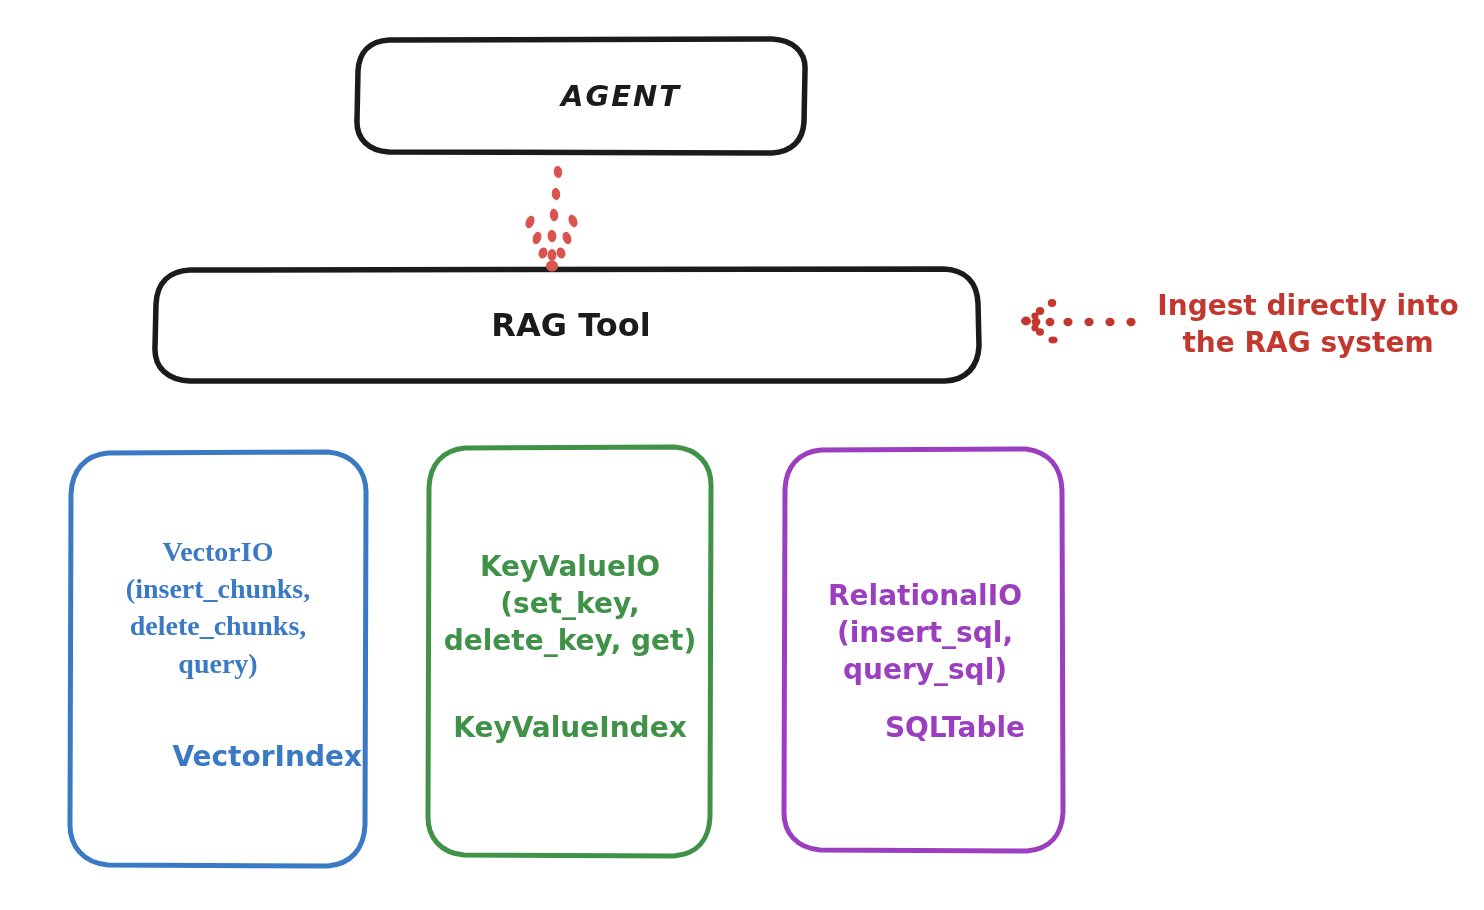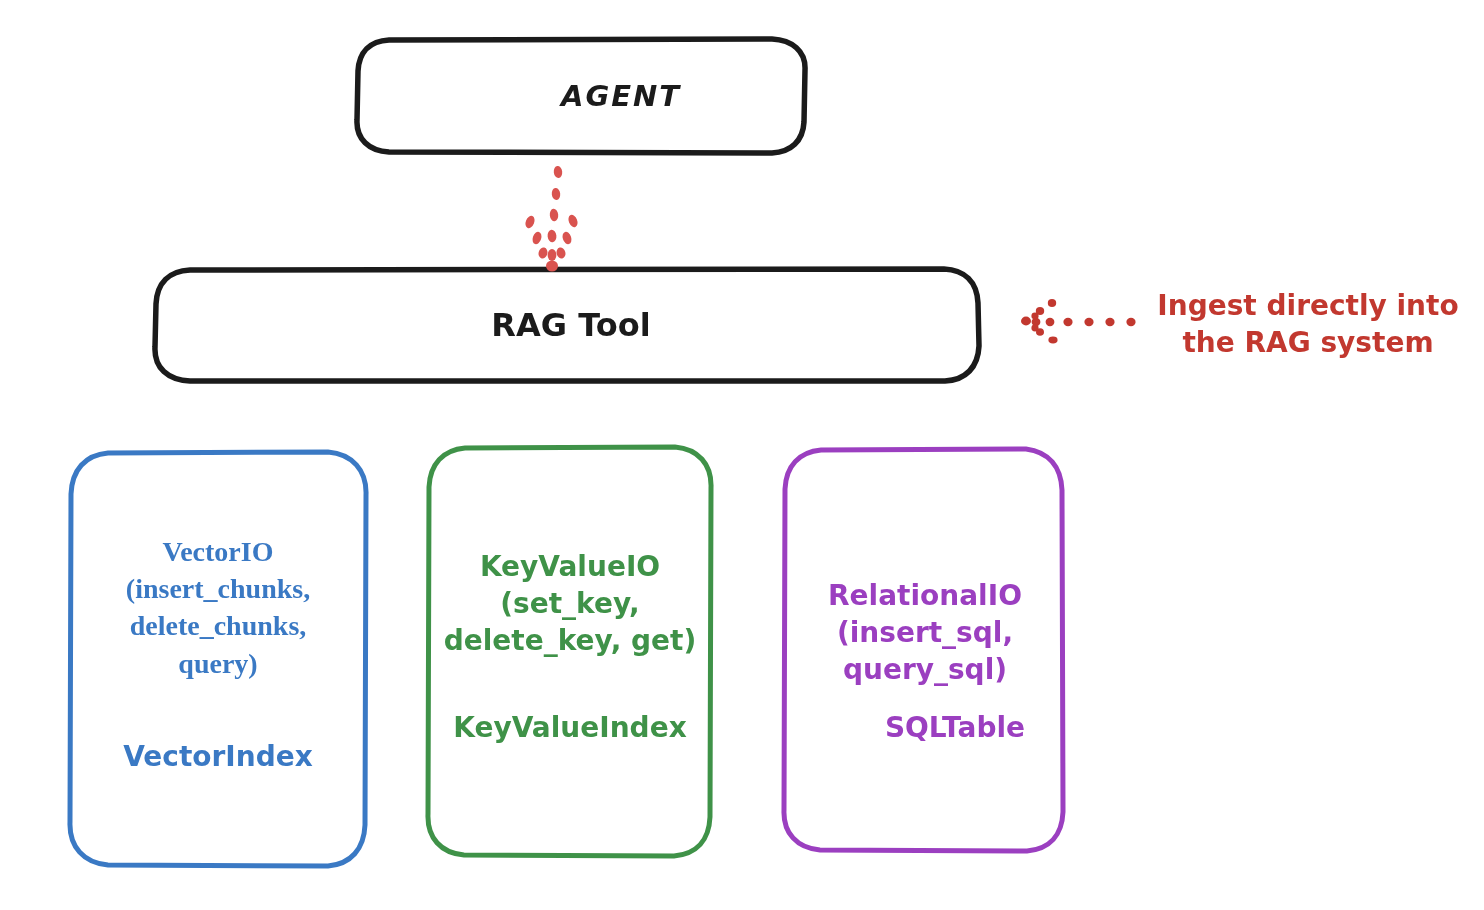--- a/index.html
+++ b/index.html
@@ -57,21 +57,21 @@
   .provider-label {
     position: absolute;
     text-align: center;
     white-space: pre-line;
     font-size: 28px;
     font-weight: bold;
     line-height: 1.33;
     pointer-events: none;
   }
   #vectorio-api-label   { left: 74px;  top: 533px; width: 288px; color: #3a79c4; font-family: Liberation Serif, serif; }
-  #vectorio-index-label { left: 74px;  top: 738px; width: 288px; color: #3a79c4; }
+  #vectorio-index-label { left: 74px;  top: 738px; width: 288px; color: #3a79c4; text-align: right; }
 
   #keyvalueio-api-label   { left: 430px; top: 548px; width: 280px; color: #3f9248; }
   #keyvalueio-index-label { left: 430px; top: 709px; width: 280px; color: #3f9248; }
 
   #relationalio-api-label   { left: 786px; top: 548px; width: 278px; color: #9b3fc0; margin-top: 29px; }
   #relationalio-index-label { left: 786px; top: 709px; width: 258px; color: #9b3fc0; padding-left: 40px; }
 
   
   #ingest-annotation {
     position: absolute;

